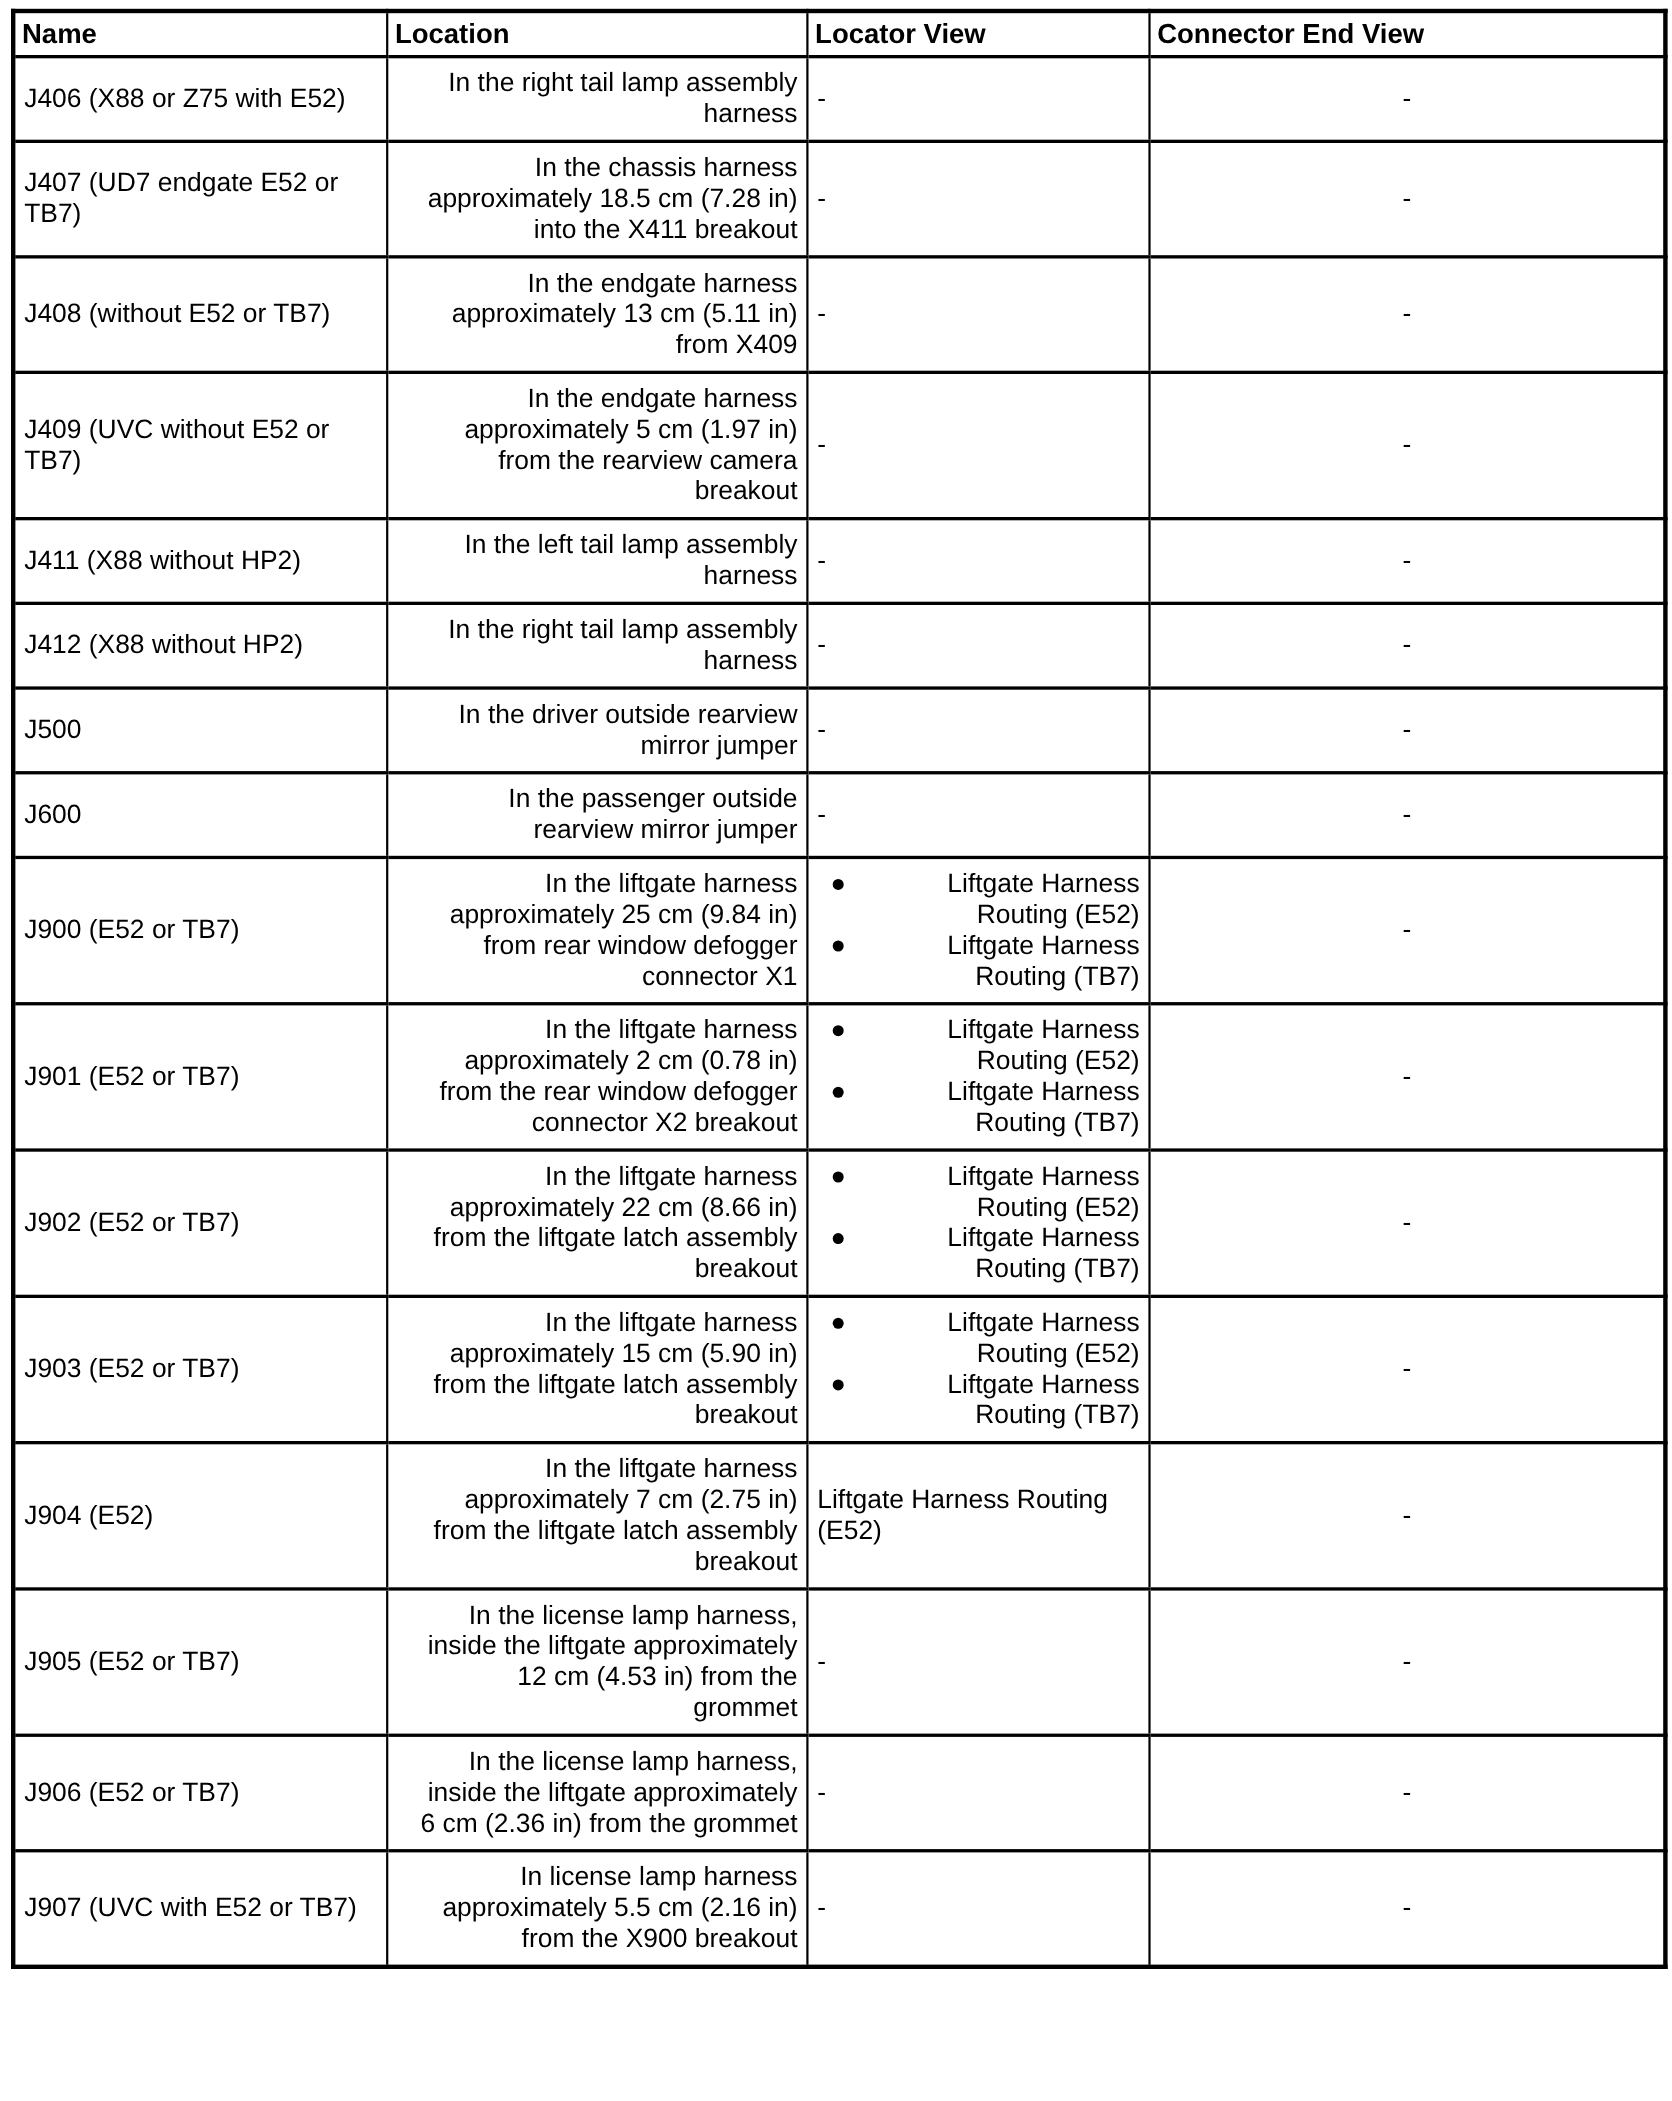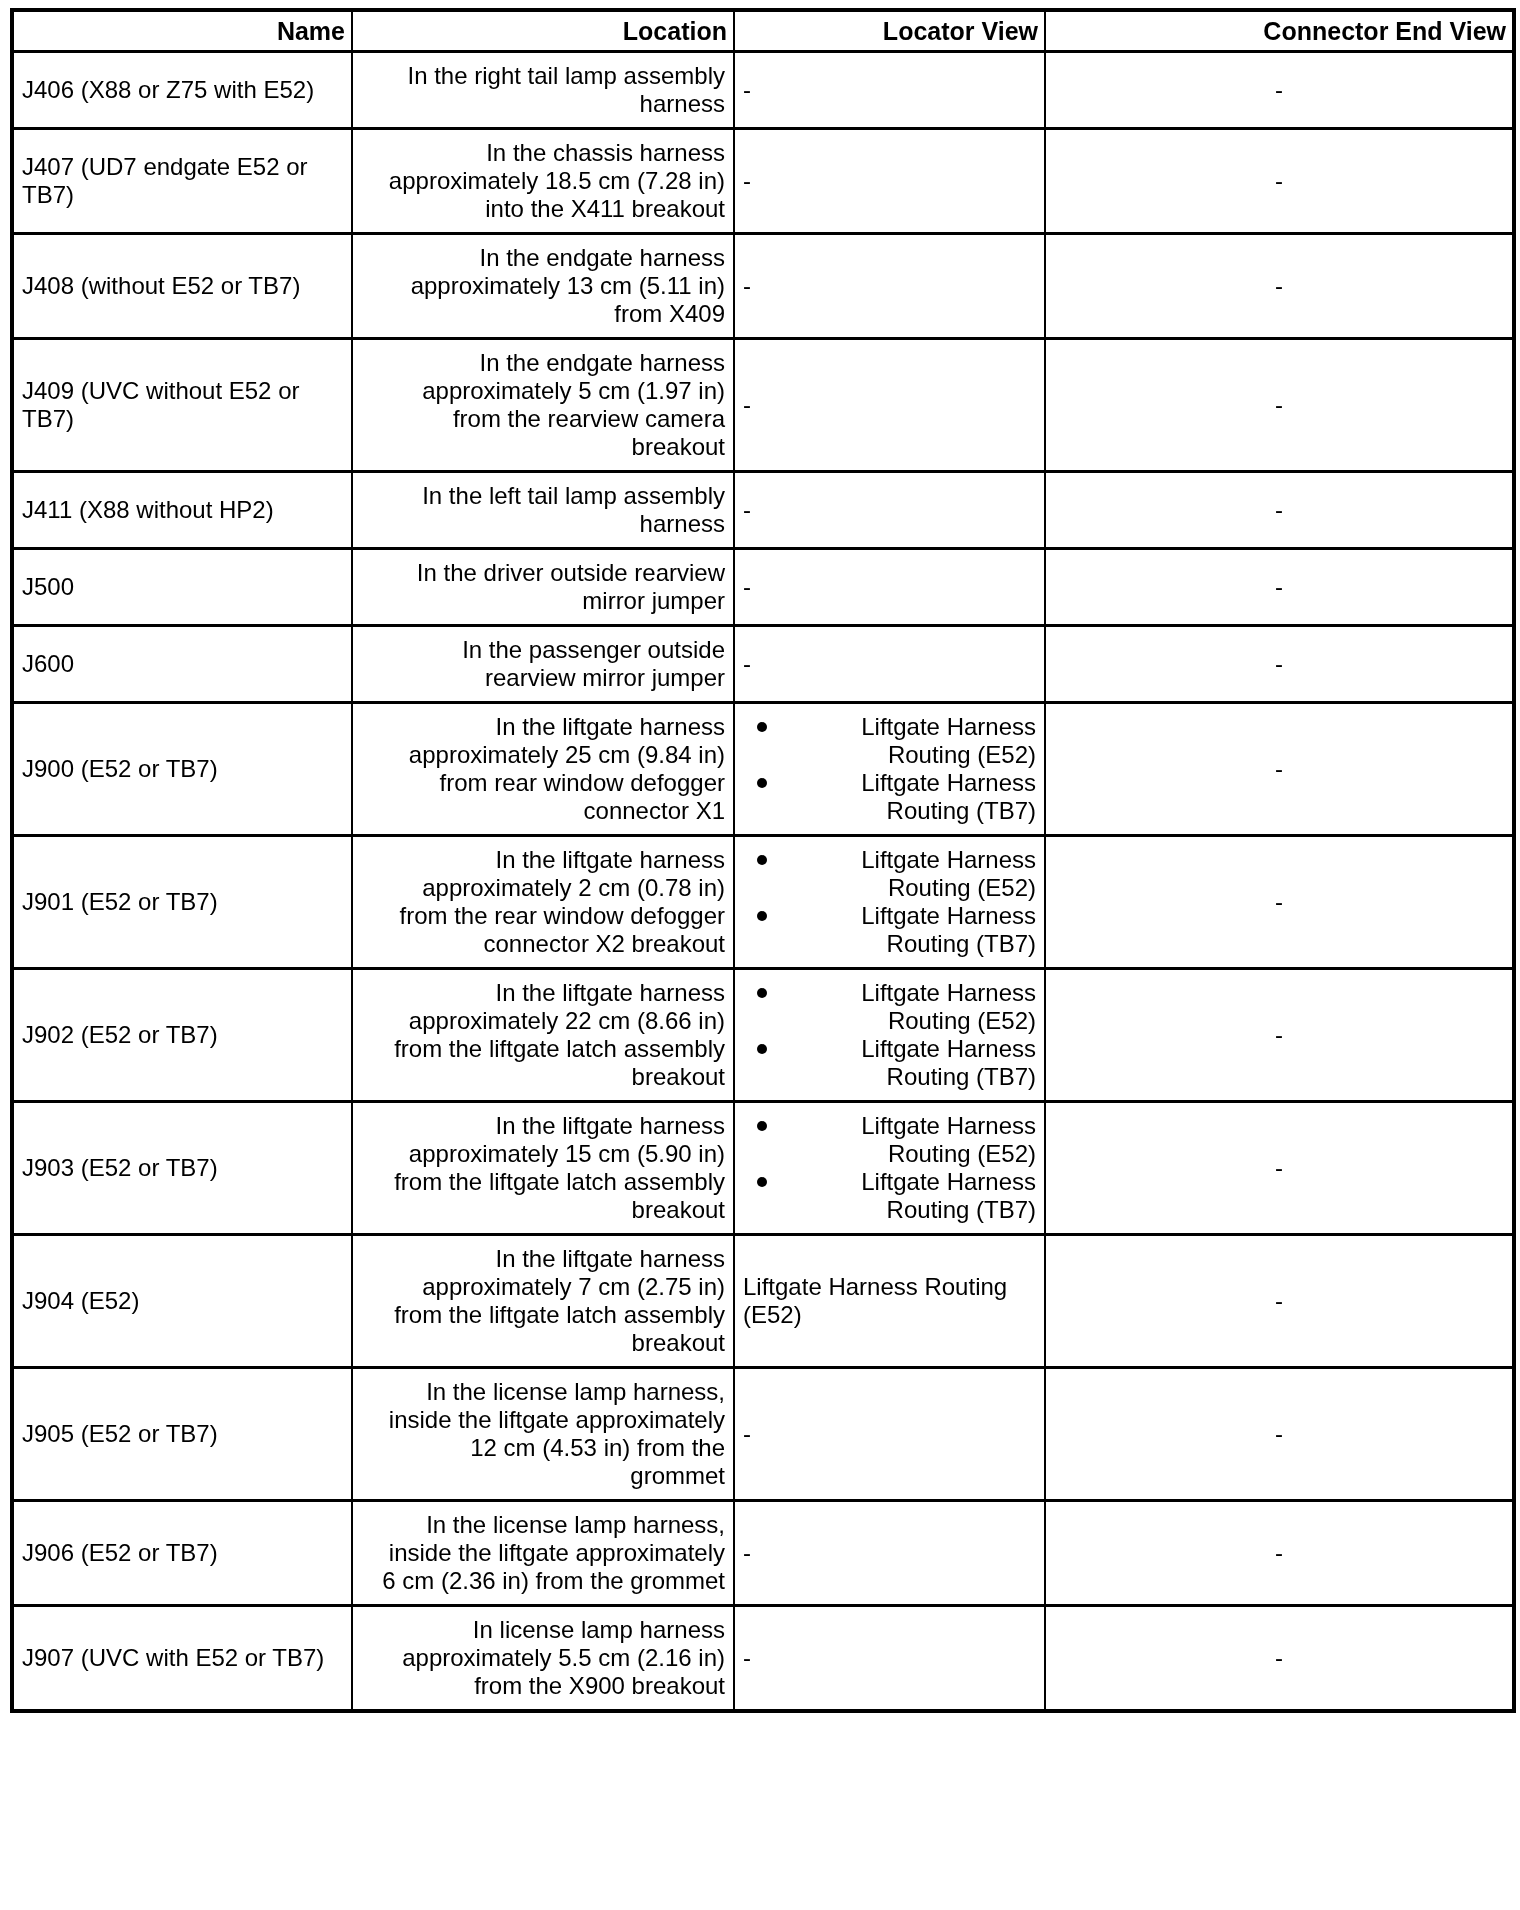--- a/index.html
+++ b/index.html
@@ -23,21 +23,21 @@
   col.c-location { width: 382px; }
   col.c-locator { width: 311px; }
   col.c-connector { width: 469px; }
 
   th {
     border: 3px solid #000;
     border-left-width: 2px;
     border-right-width: 2px;
     font-size: 25px;
     font-weight: bold;
-    text-align: right;
+    text-align: left;
     vertical-align: middle;
     padding: 4px 6px;
     line-height: 30px;
     white-space: nowrap;
   }
   td {
     border: 3px solid #000;
     border-left-width: 2px;
     border-right-width: 2px;
     font-size: 24px;
@@ -129,20 +129,27 @@
     <td class="connector-cell">-</td>
   </tr>
         <tr>
     <td class="name-cell">J411 (X88 without HP2)</td>
     <td class="location-cell">In the left tail lamp assembly
 harness</td>
     <td class="locator-cell">-</td>
     <td class="connector-cell">-</td>
   </tr>
         <tr>
+    <td class="name-cell">J412 (X88 without HP2)</td>
+    <td class="location-cell">In the right tail lamp assembly
+harness</td>
+    <td class="locator-cell">-</td>
+    <td class="connector-cell">-</td>
+  </tr>
+        <tr>
     <td class="name-cell">J500</td>
     <td class="location-cell">In the driver outside rearview
 mirror jumper</td>
     <td class="locator-cell">-</td>
     <td class="connector-cell">-</td>
   </tr>
         <tr>
     <td class="name-cell">J600</td>
     <td class="location-cell">In the passenger outside
 rearview mirror jumper</td>

